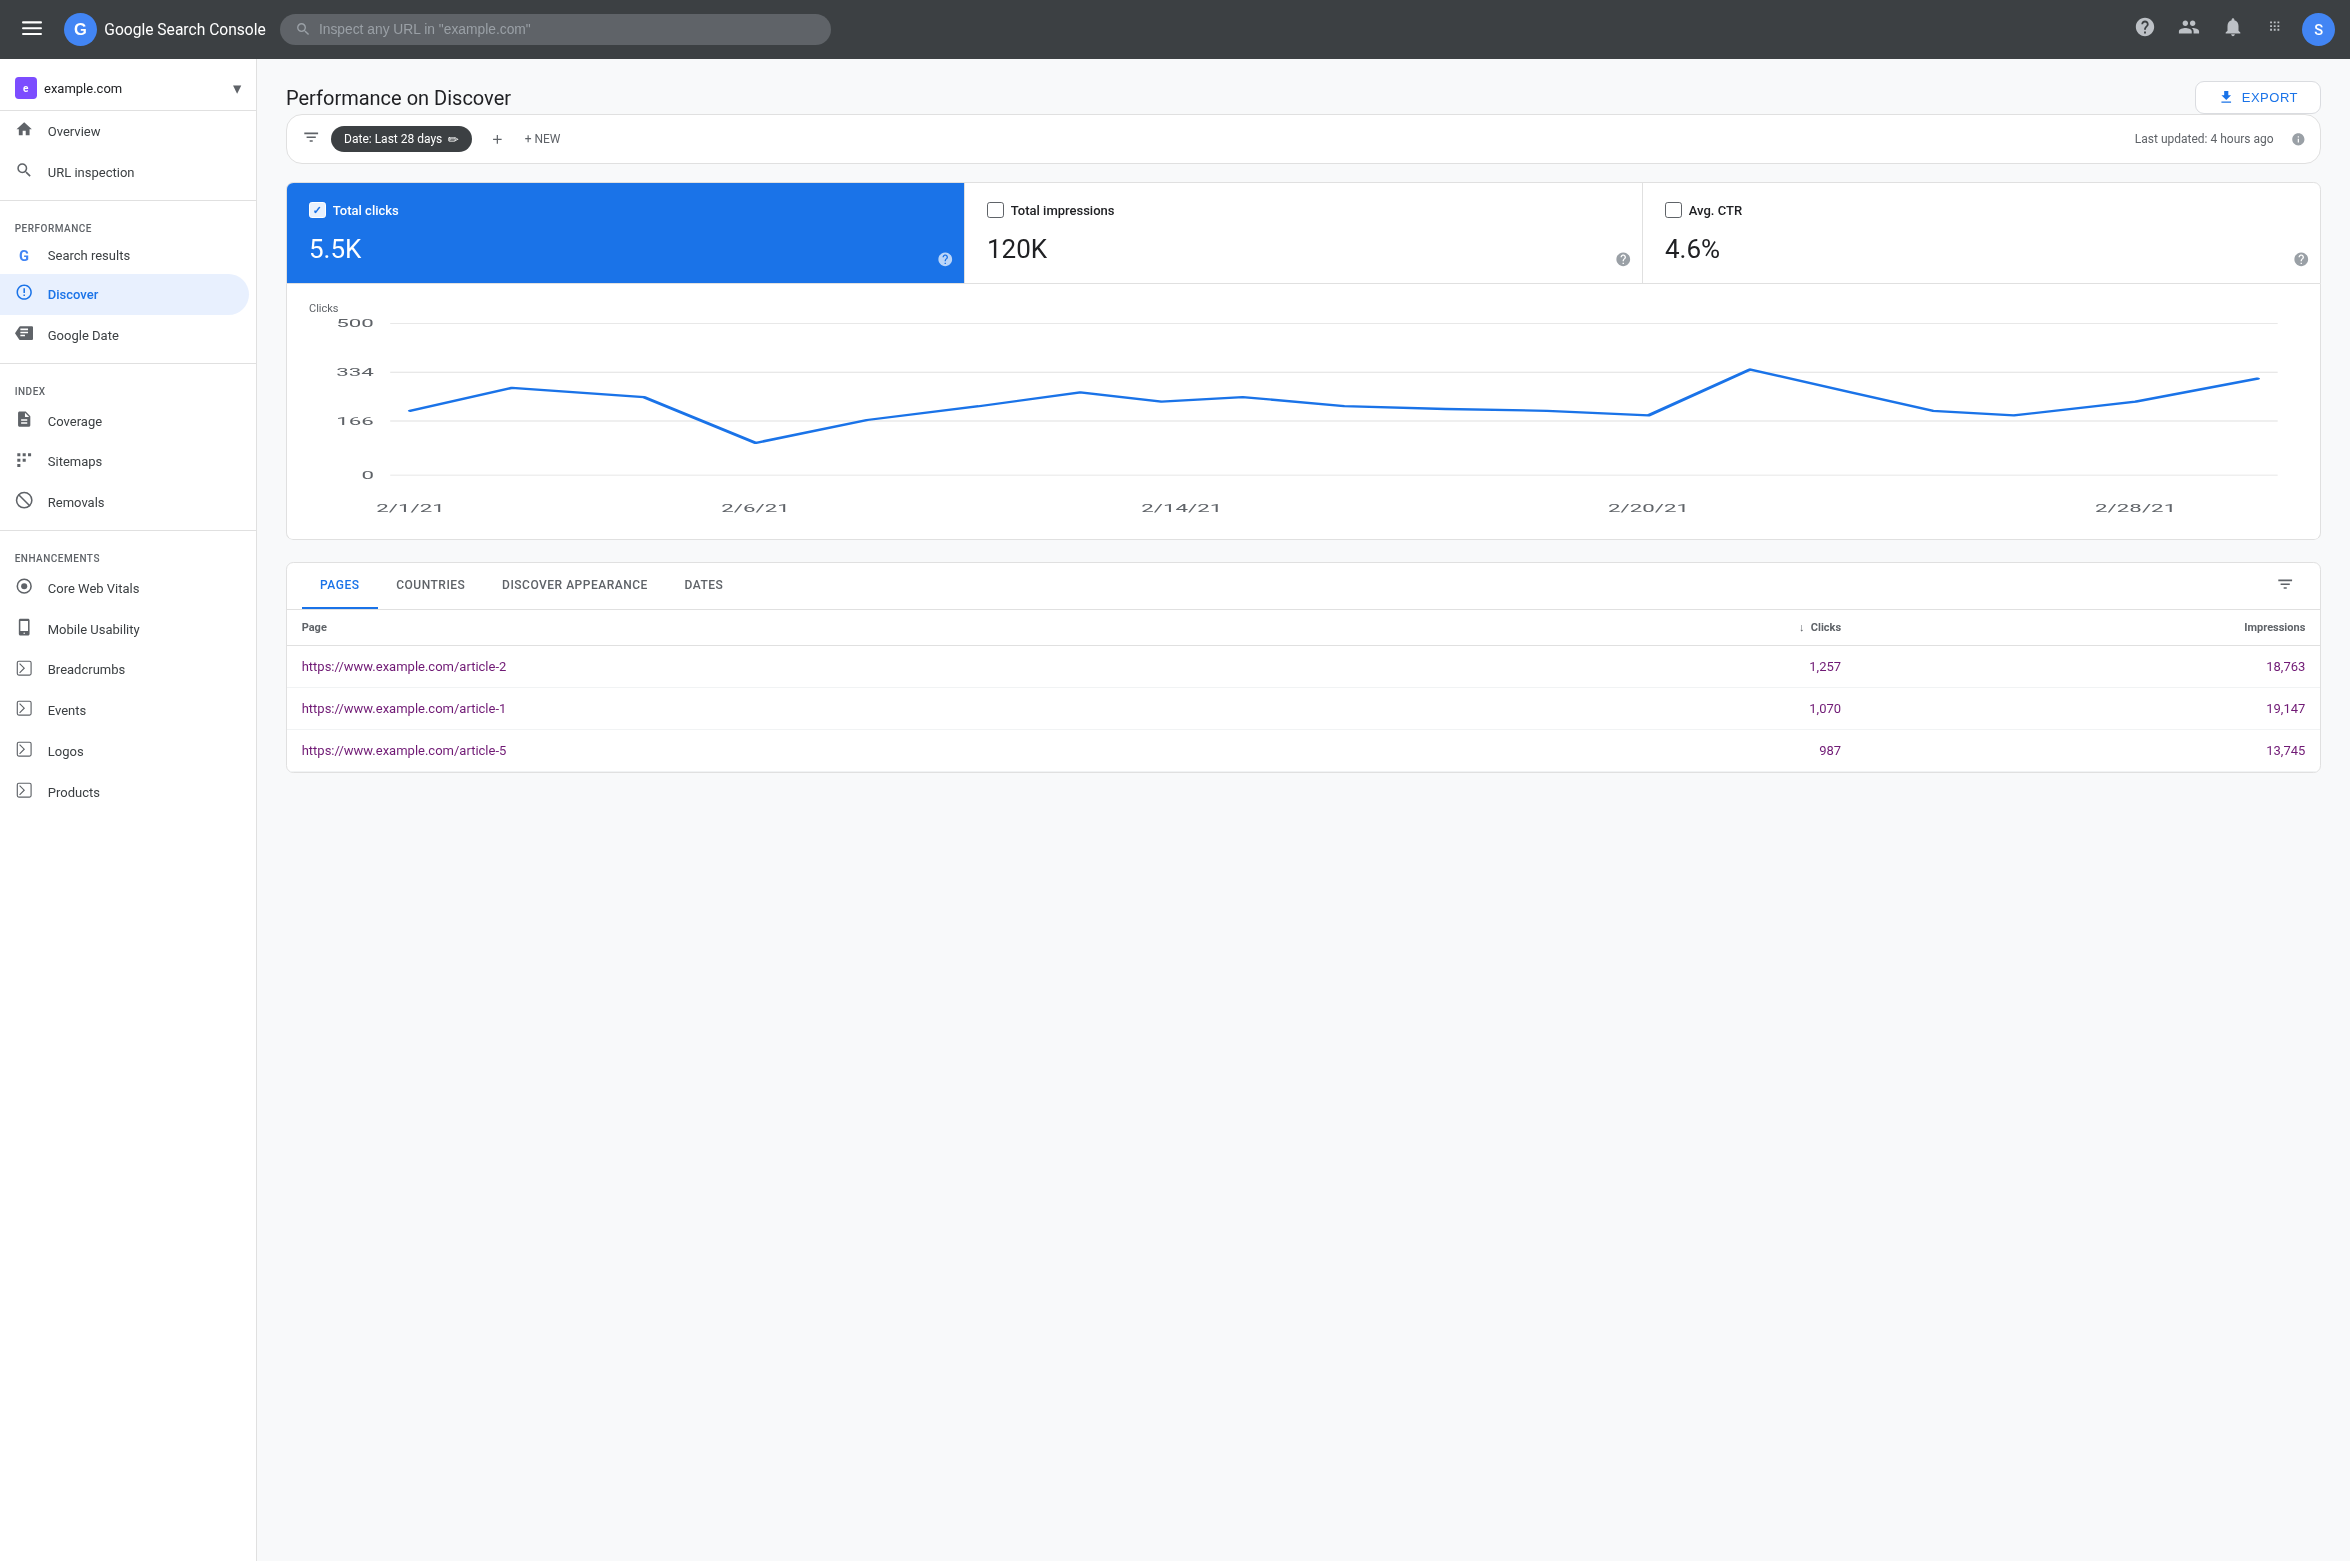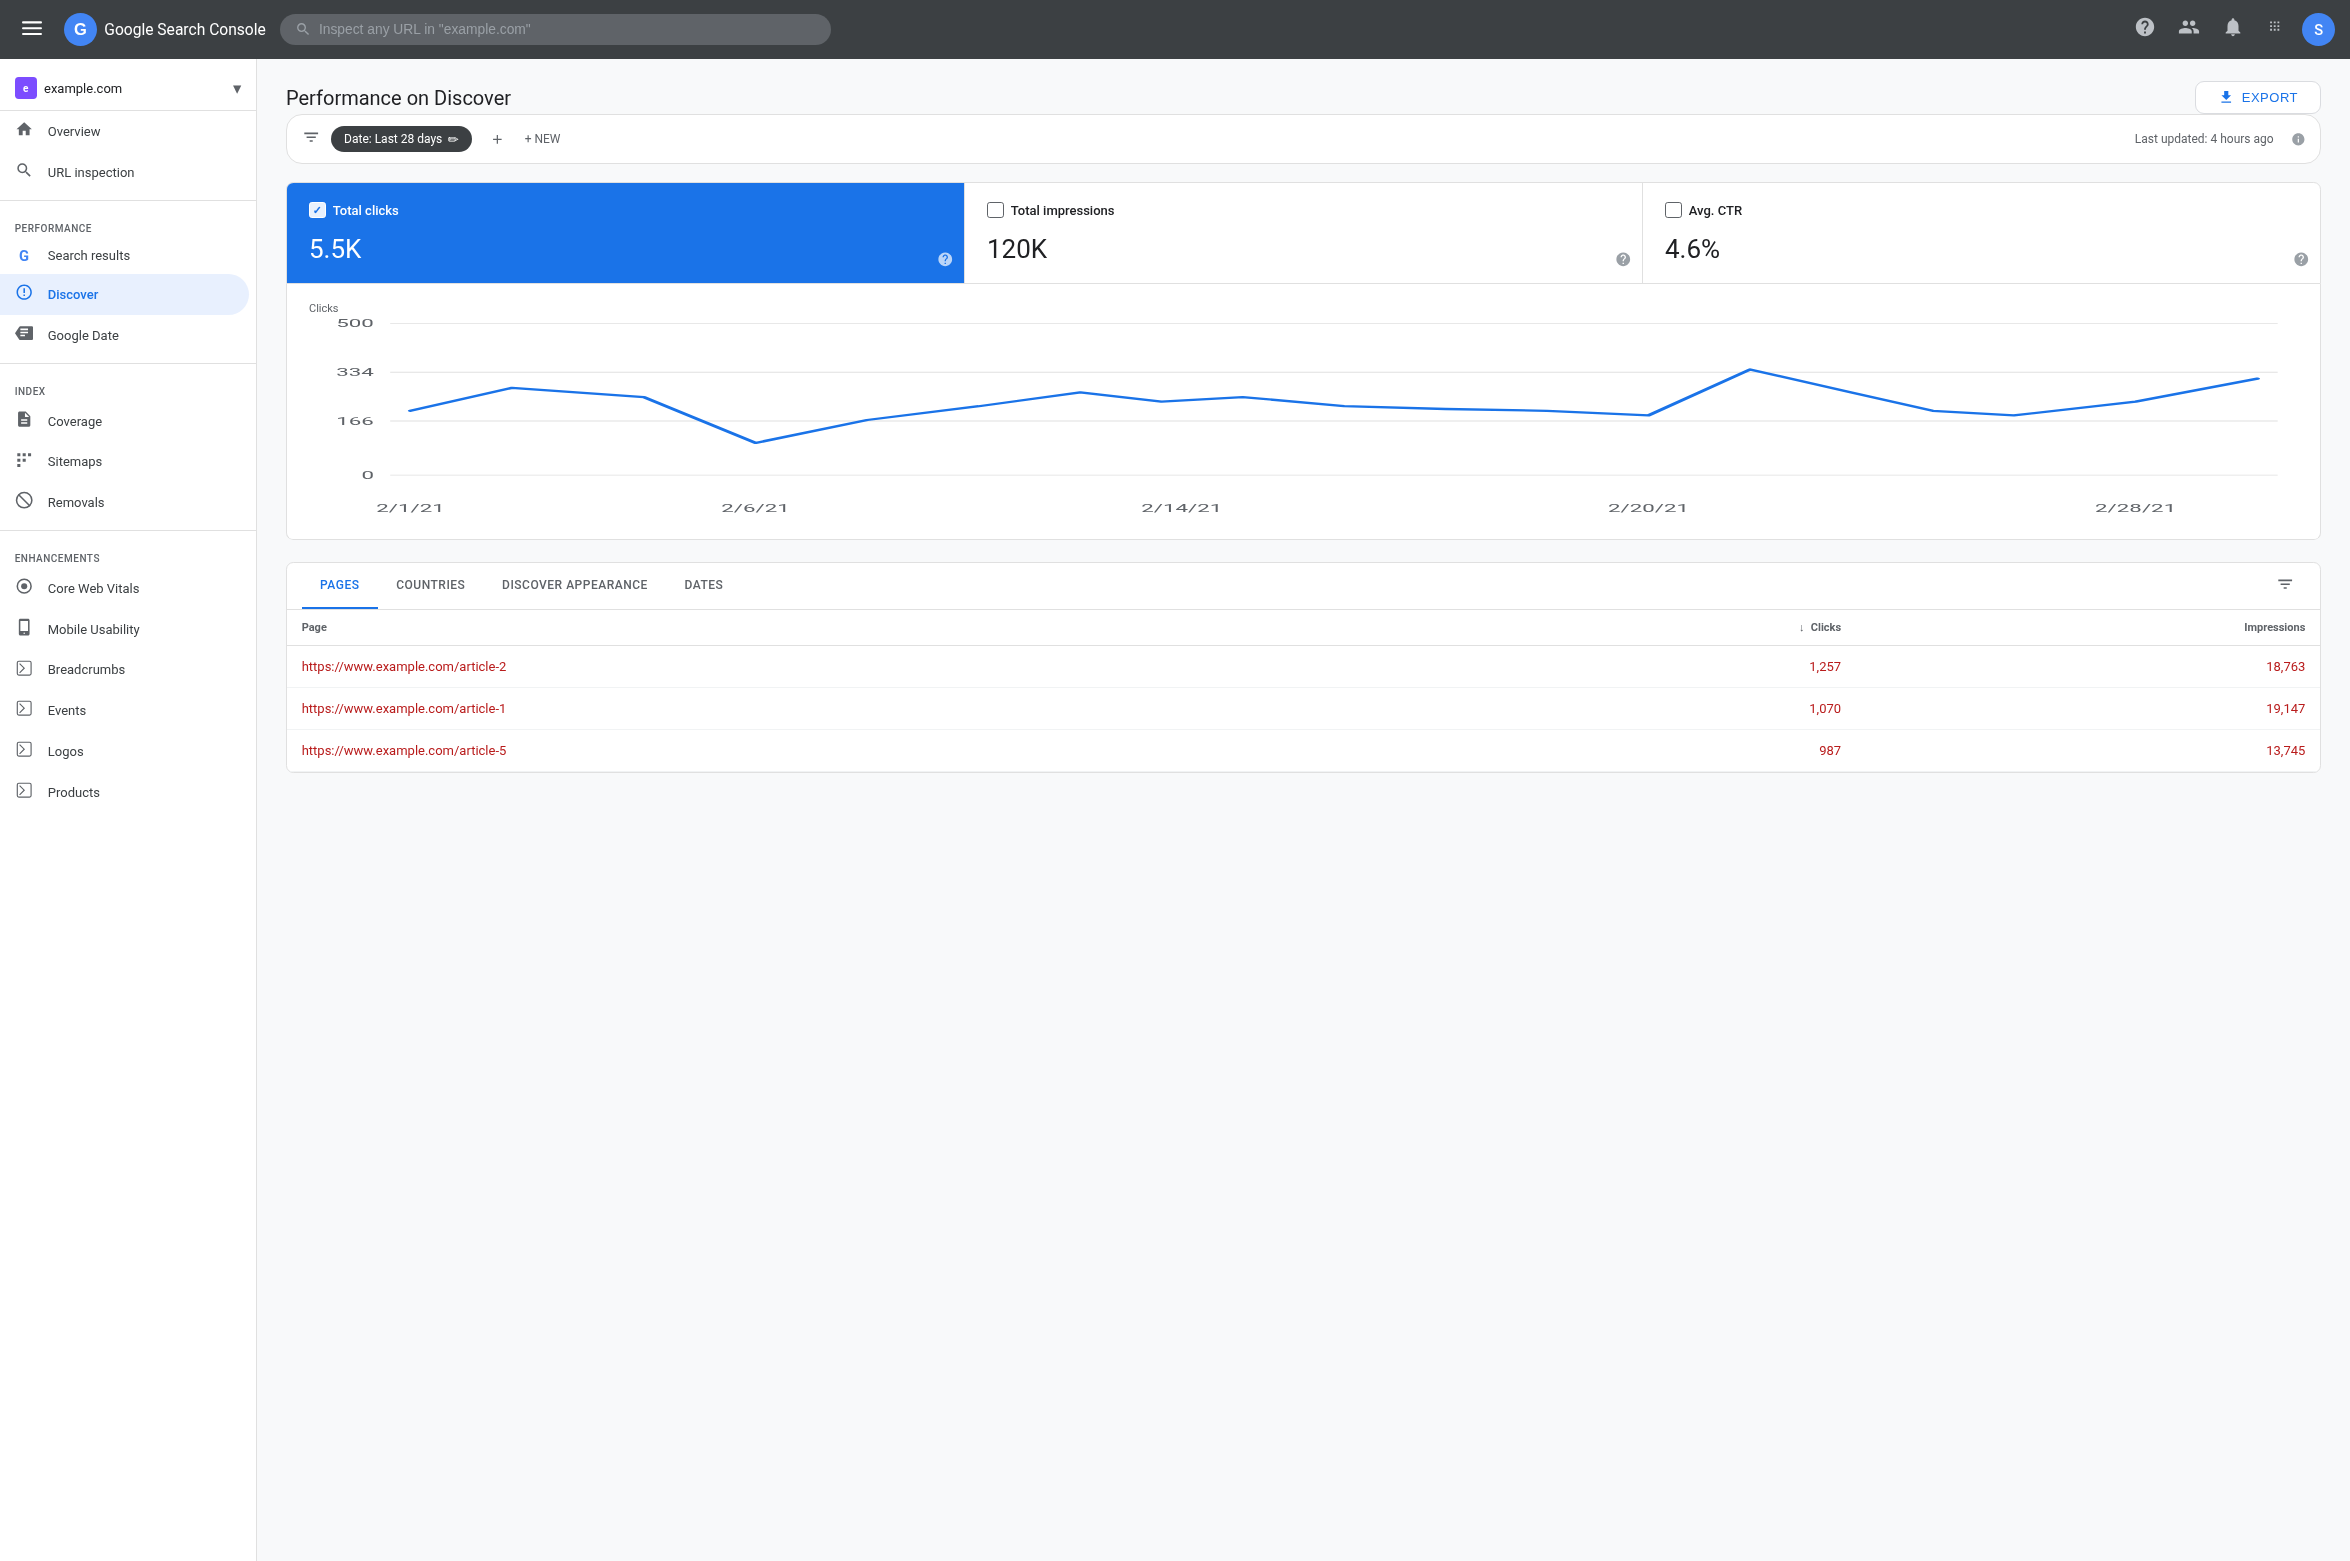--- a/index.html
+++ b/index.html
@@ -132,21 +132,21 @@
     
     .data-table { width: 100%; border-collapse: collapse; }
     .data-table th {
       padding: 11px 14.7px; text-align: left; font-size: 11px; font-weight: 700;
       color: #5f6368; border-bottom: 0.9px solid #e0e0e0;
     }
     .data-table th.sortable { cursor: pointer; }
     .data-table th.right { text-align: right; }
     .data-table td { padding: 13px 14.7px; font-size: 13px; border-bottom: 0.9px solid #f1f3f4; }
     .data-table td.right { text-align: right; }
-    .data-table .link { color: #b91c1c; cursor: pointer; }
+    .data-table .link { color: #701a75; cursor: pointer; }
     .sort-icon { display: inline-block; margin-right: 3.7px; color: #5f6368; }
   </style>
 </head>
 <body>
 
 <nav class="topnav">
   <span class="topnav-menu-icon">
     <svg width="20" height="20" viewBox="0 0 24 24" fill="white">
         <rect y="4" width="24" height="2.5" rx="1.25"></rect>
         <rect y="11" width="24" height="2.5" rx="1.25"></rect>

